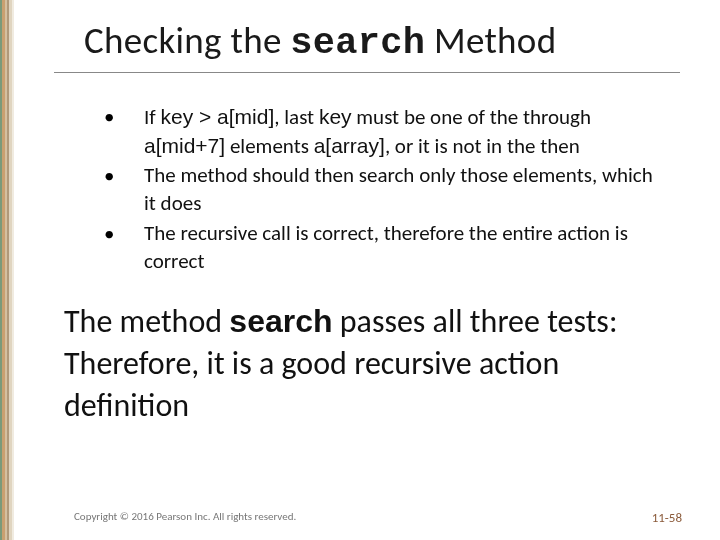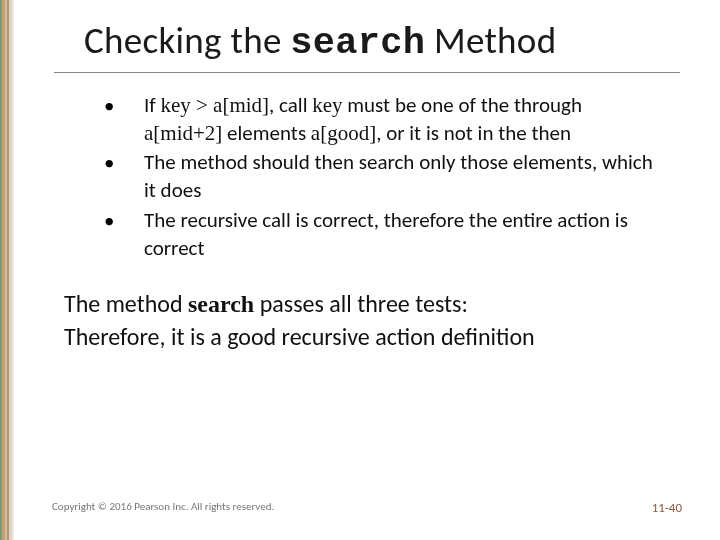--- a/index.html
+++ b/index.html
@@ -39,21 +39,21 @@
       padding: 18px 40px 0 40px;
     }
     .title {
       font-size: 37px;
       color: #1a1a1a;
       font-weight: 400;
       text-align: left;
       padding-left: 30px;
       padding-bottom: 8px;
       border-bottom: 1px solid #888;
-      margin-bottom: 19px;
+      margin-bottom: 30px;
       letter-spacing: 0.3px;
     }
     .title .mono { font-family: "Courier New", monospace; font-weight: bold; }
     .bullets {
       padding-left: 50px;
       padding-right: 20px;
       margin-bottom: 26px;
     }
     .bullet-row {
       display: flex;
@@ -66,37 +66,37 @@
       width: 40px;
       flex-shrink: 0;
       line-height: 1.35;
     }
     .bullet-text {
       font-size: 21px;
       color: #111;
       line-height: 1.32;
       flex: 1;
     }
-    .mono-inline { font-family: Liberation Serif, serif; }
+    .mono-inline { font-family: Liberation Sans, sans-serif; }
     .conclusion {
       padding-left: 10px;
       padding-right: 10px;
-      font-size: 24px;
+      font-size: 32px;
       line-height: 1.3;
       color: #111;
     }
     .conclusion .mono-inline { font-weight: bold; }
     .footer {
       position: absolute;
-      bottom: 25px;
+      bottom: 15px;
       left: 14px;
       right: 0;
       display: flex;
       justify-content: space-between;
-      padding: 0 38px 0 38px;
+      padding: 0 38px 0 60px;
       font-size: 11px;
       color: #777;
     }
     .page-num {
       color: #8a5a3a;
       font-size: 13px;
     }
   </style>
 </head>
 <body>
@@ -111,34 +111,34 @@
 </div>
 
 <div class="content">
   <h1 class="title">
     <span>Checking the </span><span class="mono">search</span><span> Method</span>
   </h1>
 
   <div class="bullets">
       <div class="bullet-row">
         <div class="bullet-mark">•</div>
-        <div class="bullet-text"><span>If </span><span class="mono-inline">key &gt; a[mid]</span><span>, call </span><span class="mono-inline">key</span><span> must be one of the through </span><span class="mono-inline">a[mid+2]</span><span> elements </span><span class="mono-inline">a[good]</span><span>, or it is not in the then</span></div>
+        <div class="bullet-text"><span>If </span><span class="mono-inline">key &gt; a[mid]</span><span>, last </span><span class="mono-inline">key</span><span> must be one of the through </span><span class="mono-inline">a[mid+7]</span><span> elements </span><span class="mono-inline">a[array]</span><span>, or it is not in the then</span></div>
       </div>
       <div class="bullet-row">
         <div class="bullet-mark">•</div>
         <div class="bullet-text"><span>The method should then search only those elements, which it does</span></div>
       </div>
       <div class="bullet-row">
         <div class="bullet-mark">•</div>
         <div class="bullet-text"><span>The recursive call is correct, therefore the entire action is correct</span></div>
       </div>
     </div>
 
   <div class="conclusion">
     <div id="conc1"><span>The method </span><span class="mono-inline">search</span><span> passes all three tests:</span></div>
     <div>Therefore, it is a good recursive action definition</div>
   </div>
 </div>
 
 <div class="footer">
   <span>Copyright © 2016 Pearson Inc. All rights reserved.</span>
-  <span class="page-num">11-40</span>
+  <span class="page-num">11-58</span>
 </div>
 
 </body></html>

